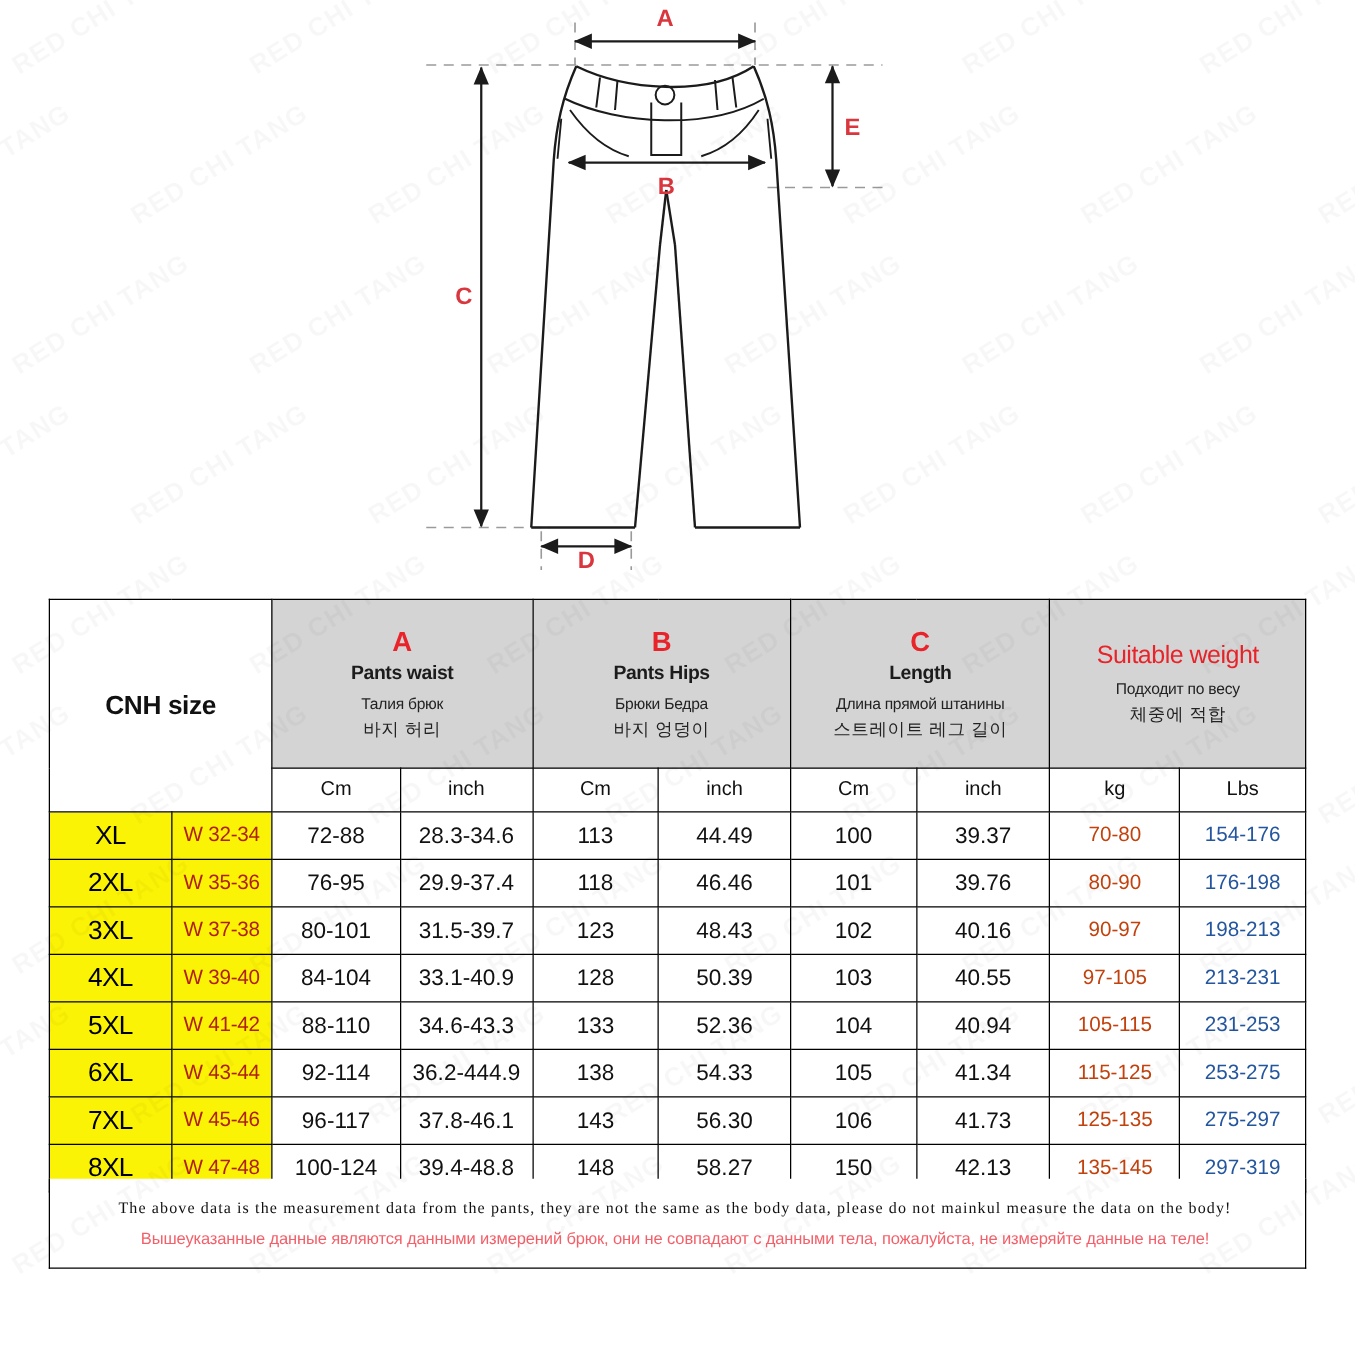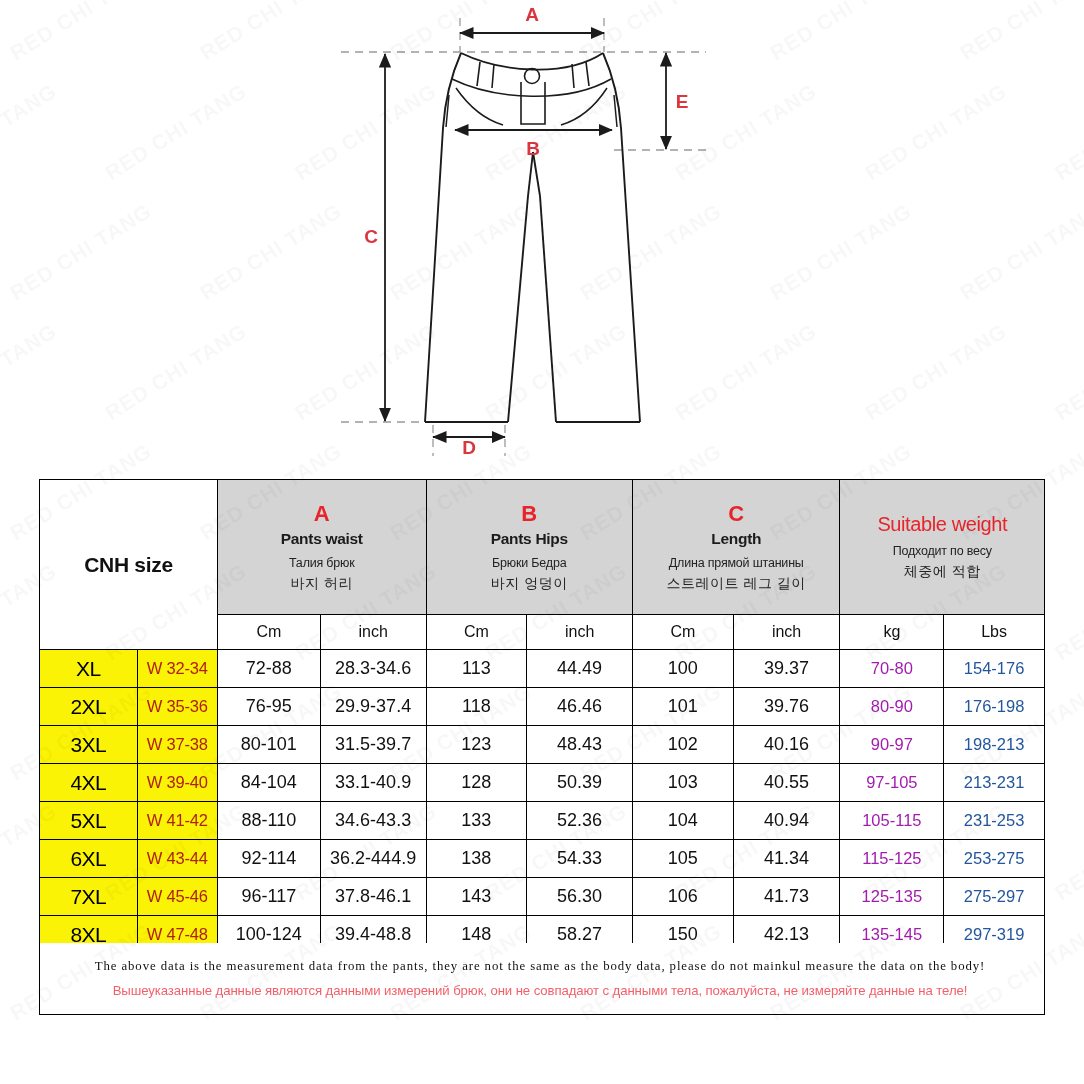--- a/index.html
+++ b/index.html
@@ -154,21 +154,21 @@
     letter-spacing: -0.2px;
   }
   .num {
     font-size: 18px;
     color: #111;
     background: #fff;
   }
   .kg-val {
     font-size: 16.5px;
     font-weight: bold;
-    color: #a21caf;
+    color: #c2410c;
     background: #fff;
   }
   .lbs-val {
     font-size: 16.5px;
     font-weight: bold;
     color: #24569e;
     background: #fff;
   }
 
   

